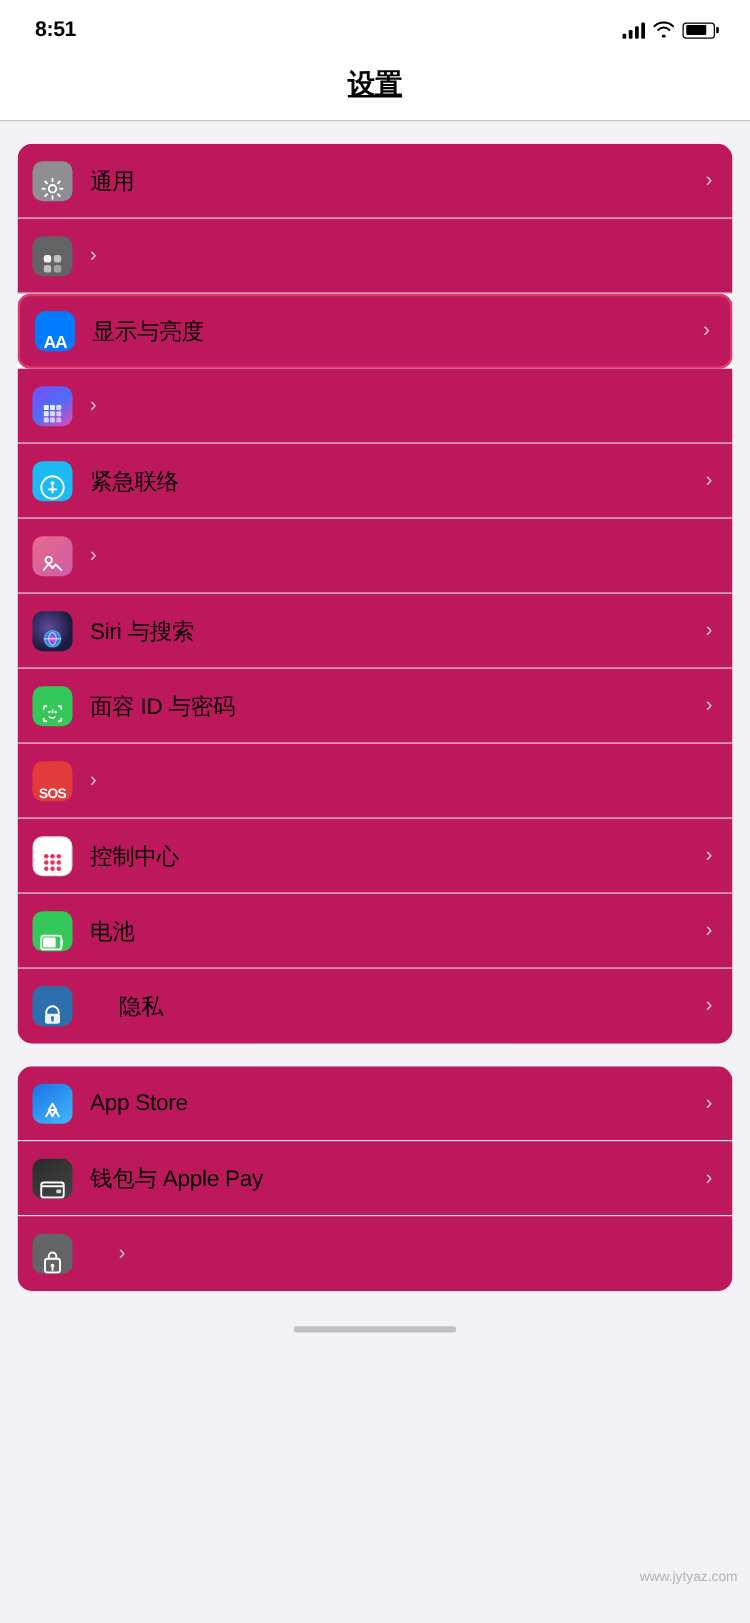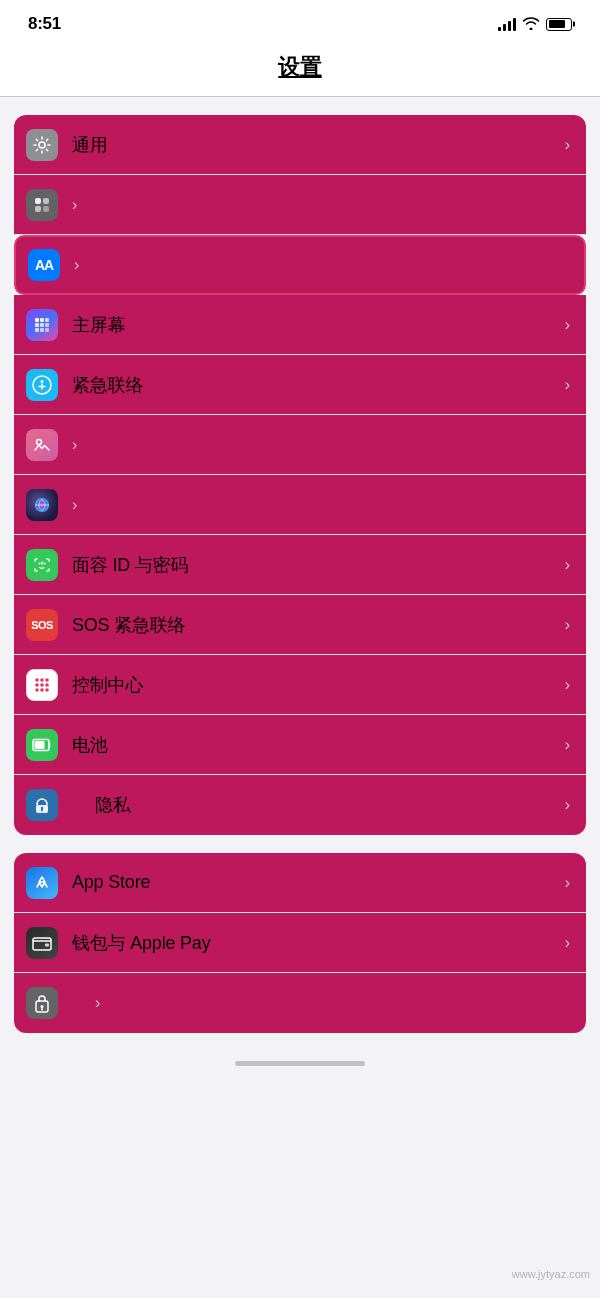--- a/index.html
+++ b/index.html
@@ -113,21 +113,21 @@
       z-index: 1;
     }
 
     .item-icon {
       width: 32px;
       height: 32px;
       border-radius: 8px;
       margin-right: 14px;
       flex-shrink: 0;
       display: flex;
-      align-items: center;
+      align-items: flex-end;
       justify-content: center;
       font-size: 16px;
       color: #fff;
       font-weight: 700;
     }
 
     .item-label {
       flex: 1;
       font-size: 18px;
       letter-spacing: -0.2px;
@@ -140,21 +140,21 @@
       font-weight: 500;
     }
 
     
     .icon-gray { background: #8e8e93; }
     .icon-gray2 { background: #636366; }
     .icon-blue { background: #007aff; }
 
     .watermark {
       position: fixed;
-      bottom: 18px;
+      bottom: 30px;
       right: 10px;
       font-size: 11px;
       color: #999;
       opacity: 0.7;
     }
 
     
     .home-bar {
       display: flex;
       justify-content: center;
@@ -219,38 +219,38 @@
         <rect x="11" y="11" width="6" height="6" rx="2" fill="#fff" opacity="0.4"></rect>
       </svg>
     </div>
     <span class="chevron">›</span>
   </div>
 
   <div class="settings-item highlighted">
     <div class="item-icon icon-blue">
       <span style="font-size:14px;font-weight:800;color:#fff;letter-spacing:-1px;">AA</span>
     </div>
+    <span class="item-label">显示与亮度</span>
     <span class="chevron">›</span>
   </div>
 
   <div class="settings-item">
     <div class="item-icon" style="background: linear-gradient(145deg, #7b4bff, #4d6ef5, #e847b3);">
       <svg width="20" height="20" viewBox="0 0 20 20" fill="none">
         <rect x="3" y="3" width="4" height="4" rx="1" fill="#fff" opacity="0.95"></rect>
         <rect x="8" y="3" width="4" height="4" rx="1" fill="#fff" opacity="0.85"></rect>
         <rect x="13" y="3" width="4" height="4" rx="1" fill="#fff" opacity="0.75"></rect>
         <rect x="3" y="8" width="4" height="4" rx="1" fill="#fff" opacity="0.85"></rect>
         <rect x="8" y="8" width="4" height="4" rx="1" fill="#fff" opacity="0.75"></rect>
         <rect x="13" y="8" width="4" height="4" rx="1" fill="#fff" opacity="0.65"></rect>
         <rect x="3" y="13" width="4" height="4" rx="1" fill="#fff" opacity="0.75"></rect>
         <rect x="8" y="13" width="4" height="4" rx="1" fill="#fff" opacity="0.65"></rect>
         <rect x="13" y="13" width="4" height="4" rx="1" fill="#fff" opacity="0.55"></rect>
       </svg>
     </div>
-    <span class="item-label">主屏幕</span>
     <span class="chevron">›</span>
   </div>
 
   <div class="settings-item">
     <div class="item-icon" style="background:#1bbaf5;">
       <svg width="22" height="22" viewBox="0 0 22 22" fill="none">
         <circle cx="11" cy="11" r="9" stroke="#fff" stroke-width="1.5"></circle>
         <circle cx="11" cy="7.5" r="1.5" fill="#fff"></circle>
         <path d="M11 10v5" stroke="#fff" stroke-width="1.5" stroke-linecap="round"></path>
         <path d="M8 12.5h6" stroke="#fff" stroke-width="1.5" stroke-linecap="round"></path>
@@ -279,20 +279,21 @@
             <stop offset="35%" stop-color="#a050f0"></stop>
             <stop offset="70%" stop-color="#3080f0"></stop>
             <stop offset="100%" stop-color="#50d0e0"></stop>
           </radialGradient>
         </defs>
         <circle cx="10" cy="10" r="7" fill="url(#sg)" opacity="0.9"></circle>
         <ellipse cx="10" cy="10" rx="3" ry="5" fill="none" stroke="#fff" stroke-width="1" opacity="0.6"></ellipse>
         <line x1="3" y1="10" x2="17" y2="10" stroke="#fff" stroke-width="1" opacity="0.6"></line>
       </svg>
     </div>
+    <span class="item-label">Siri 与搜索</span>
     <span class="chevron">›</span>
   </div>
 
   <div class="settings-item">
     <div class="item-icon" style="background:#34c759;">
       <svg width="20" height="20" viewBox="0 0 20 20" fill="none">
         <path d="M5 4H4a1 1 0 0 0-1 1v1" stroke="#fff" stroke-width="1.5" stroke-linecap="round"></path>
         <path d="M15 4h1a1 1 0 0 1 1 1v1" stroke="#fff" stroke-width="1.5" stroke-linecap="round"></path>
         <path d="M5 16H4a1 1 0 0 1-1-1v-1" stroke="#fff" stroke-width="1.5" stroke-linecap="round"></path>
         <path d="M15 16h1a1 1 0 0 0 1-1v-1" stroke="#fff" stroke-width="1.5" stroke-linecap="round"></path>
@@ -303,21 +304,20 @@
       </svg>
     </div>
     <span class="item-label">面容 ID 与密码</span>
     <span class="chevron">›</span>
   </div>
 
   <div class="settings-item">
     <div class="item-icon" style="background:#e33b3b;">
       <span style="font-size:11px;font-weight:900;color:#fff;letter-spacing:-0.5px;">SOS</span>
     </div>
-    <span class="item-label">SOS 紧急联络</span>
     <span class="chevron">›</span>
   </div>
 
   <div class="settings-item">
     <div class="item-icon" style="background:#fff;border:1px solid #ddd;">
       <svg width="20" height="20" viewBox="0 0 20 20" fill="none">
         <circle cx="5" cy="5" r="1.8" fill="#e8345a"></circle>
         <circle cx="10" cy="5" r="1.8" fill="#e8345a"></circle>
         <circle cx="15" cy="5" r="1.8" fill="#e8345a"></circle>
         <circle cx="5" cy="10" r="1.8" fill="#e8345a"></circle>

